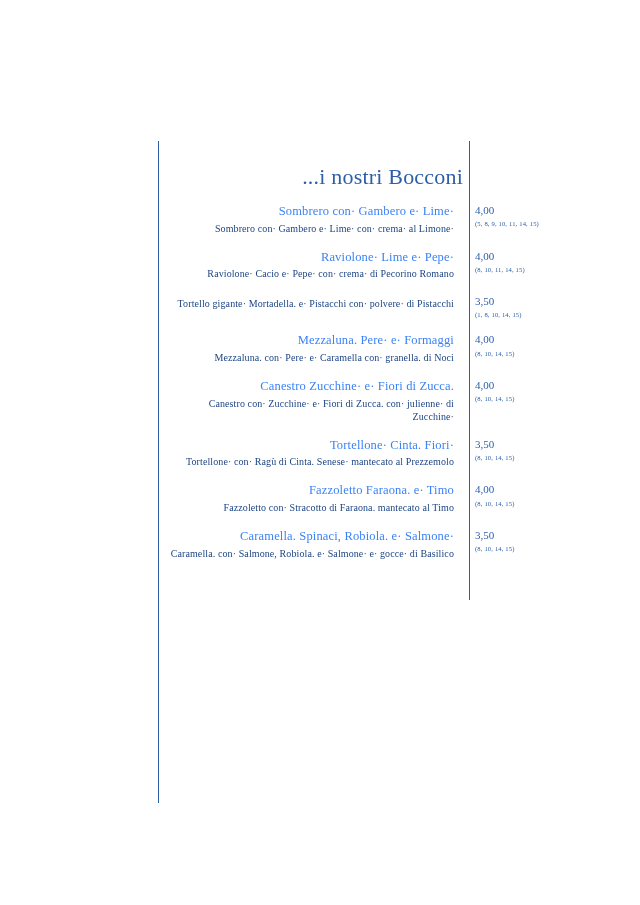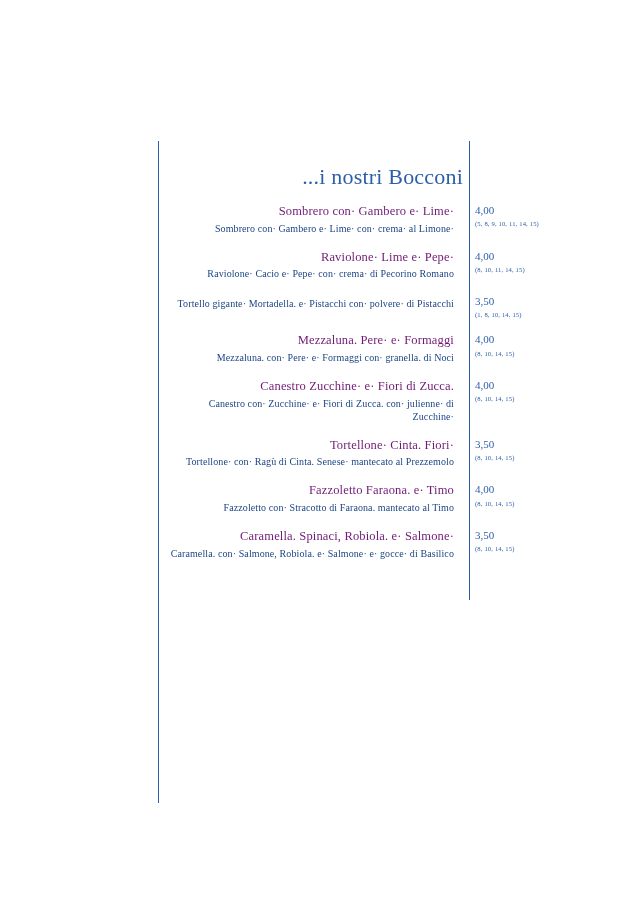--- a/index.html
+++ b/index.html
@@ -58,21 +58,21 @@
     margin-bottom: 15px;
   }
   .item-text {
     width: 293px;
     text-align: right;
     padding-right: 9px;
     box-sizing: border-box;
   }
   .item-name {
     font-size: 12.5px;
-    color: #701a75;
+    color: #3b82f6;
     line-height: 1.25;
     letter-spacing: 0.15px;
   }
   .item-desc {
     font-size: 10px;
     color: #1c4483;
     line-height: 1.3;
     margin-top: 2px;
     letter-spacing: 0.1px;
   }
@@ -133,21 +133,21 @@
       </div>
       <div class="item-right">
         <div class="item-price">3,50</div>
         <div class="item-allergens">(1, 8, 10, 14, 15)</div>
       </div>
     </div>
 
     <div class="item">
       <div class="item-text">
         <div class="item-name">Mezzaluna. Pere· e· Formaggi</div>
-        <div class="item-desc">Mezzaluna. con· Pere· e· Formaggi con· granella. di Noci</div>
+        <div class="item-desc">Mezzaluna. con· Pere· e· Caramella con· granella. di Noci</div>
       </div>
       <div class="item-right">
         <div class="item-price">4,00</div>
         <div class="item-allergens">(8, 10, 14, 15)</div>
       </div>
     </div>
 
     <div class="item">
       <div class="item-text">
         <div class="item-name">Canestro Zucchine· e· Fiori di Zucca.</div>

